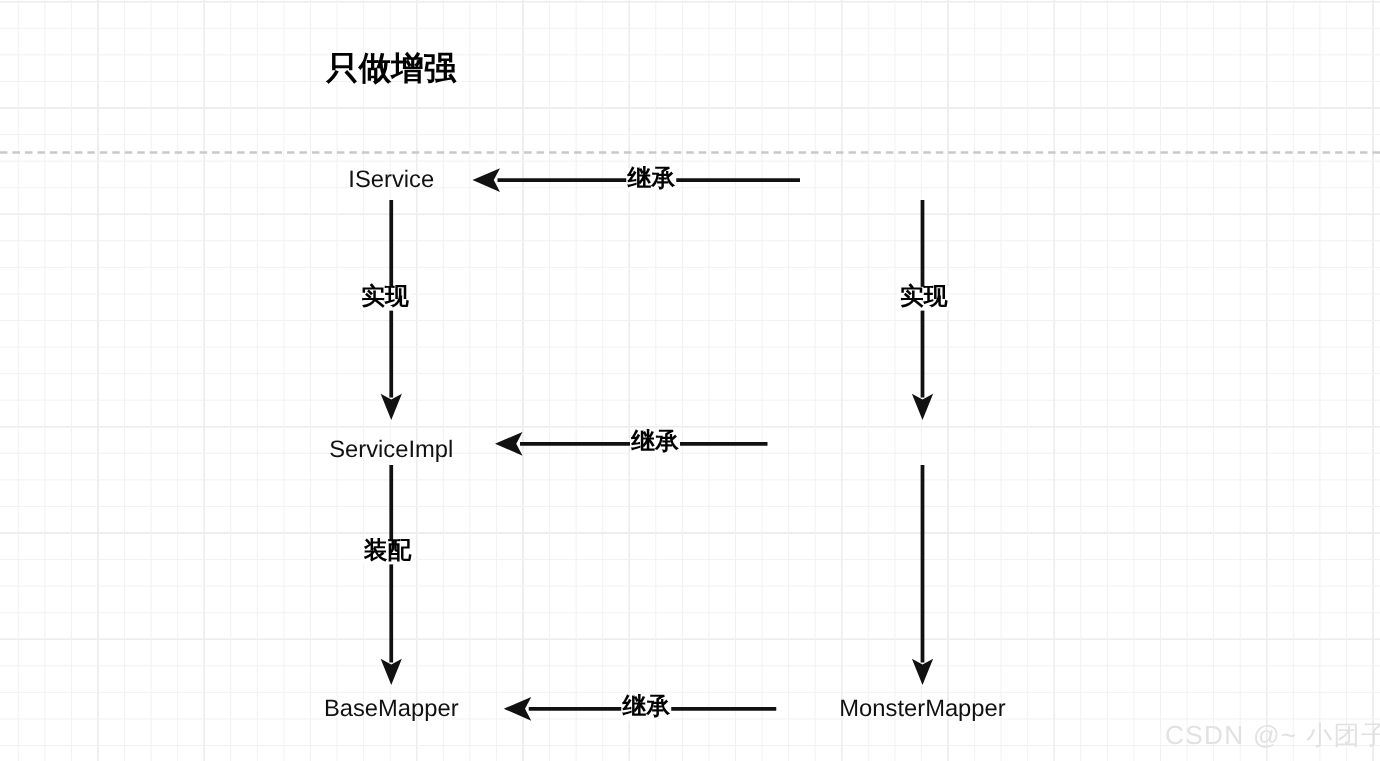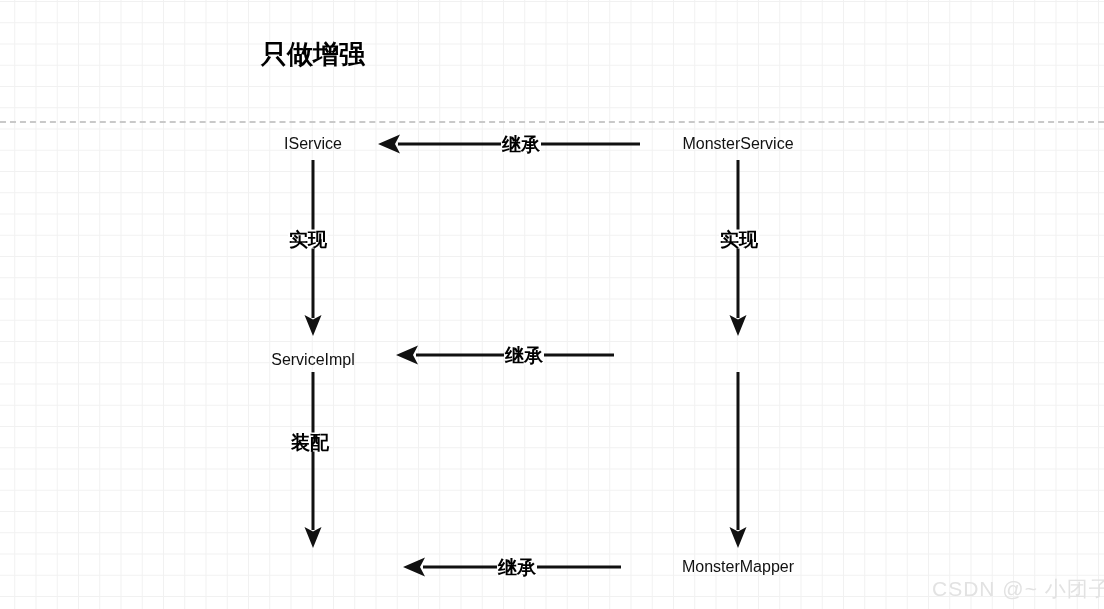--- a/index.html
+++ b/index.html
@@ -46,36 +46,37 @@
     font-size: 26px;
     font-weight: bold;
     color: #000000;
     white-space: nowrap;
     line-height: 1;
   }
 
   .node-label {
     position: absolute;
     transform: translate(-50%, -50%);
-    font-size: 16px;
+    font-size: 19px;
     color: #111111;
     white-space: nowrap;
     line-height: 1;
   }
 
   .edge-label {
     position: absolute;
     transform: translate(-50%, -50%);
     font-size: 19px;
     font-weight: bold;
     color: #000000;
     white-space: nowrap;
     line-height: 1;
     background: #ffffff;
     padding: 0 1px;
+    font-family: Liberation Mono, monospace;
   }
 
   .arrow-svg {
     position: absolute;
     overflow: visible;
   }
 
   .watermark {
     position: absolute;
     font-size: 21px;
@@ -92,22 +93,22 @@
 
   <div class="dashed-divider" style="top:121px;"></div>
 
   <div class="col-header" style="left:313px; top:25px;margin-top:16px;">只做增强</div>
 
 
   <div class="node-label" style="left:313px; top:144px;">IService</div>
 
   <div class="node-label" style="left:313px; top:360px;">ServiceImpl</div>
 
+  <div class="node-label" style="left:313px; top:567px;">BaseMapper</div>
 
-  <div class="node-label" style="left:738px; top:144px;">MonsterService</div>
 
 
   <div class="node-label" style="left:738px; top:567px;">MonsterMapper</div>
 
   <svg class="arrow-svg" style="left:303px; top:160px;" width="20" height="178">
     <line x1="10" y1="0" x2="10" y2="158" stroke="#111111" stroke-width="3"></line>
     <path d="M 10 176 L 1.5 155 L 10 159.5 L 18.5 155 Z" fill="#111111"></path>
   </svg>
   <div class="edge-label" style="left:308px; top:239px;">实现</div>
 

